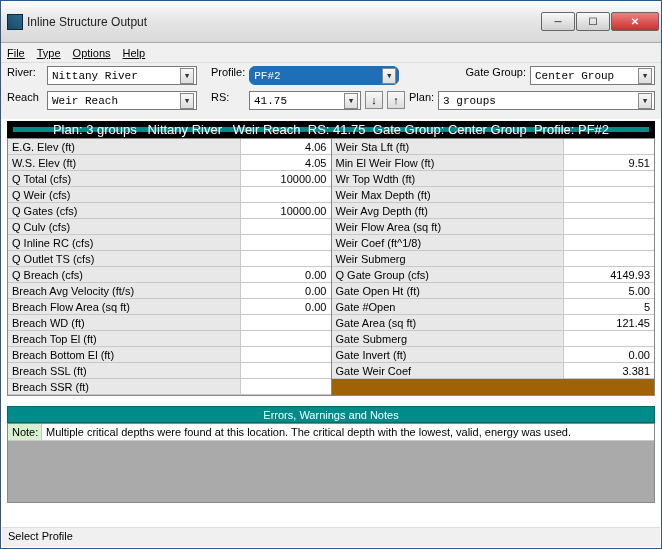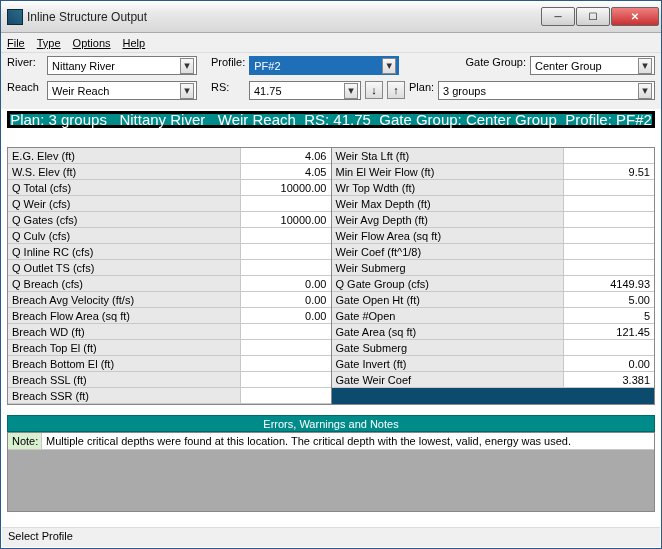--- a/index.html
+++ b/index.html
@@ -1,36 +1,36 @@
 <!DOCTYPE html>
 <html><head>
 <meta charset="utf-8">
 <style>
 * { box-sizing: border-box; margin: 0; padding: 0; }
 body { font-family: "Segoe UI", Tahoma, sans-serif; font-size: 11px; background: #5a7a8a; width: 662px; height: 549px; overflow: hidden; }
 .window { width: 662px; height: 549px; background: #fff; border: 1px solid #2a5a8a; box-shadow: 0 0 8px rgba(0,0,0,0.4); }
-.titlebar { height: 32px; background: linear-gradient(#fff, #e8e8e8 40%, #d8d8d8); display: flex; align-items: center; padding: 0 2px; border-bottom: 1px solid #aaa; }
+.titlebar { height: 42px; background: linear-gradient(#fff, #e8e8e8 40%, #d8d8d8); display: flex; align-items: center; padding: 0 2px; border-bottom: 1px solid #aaa; }
 .titlebar-icon { width: 16px; height: 16px; margin: 0 4px; background: linear-gradient(45deg, #1a4a6a, #2a6a8a); border: 1px solid #0a2a3a; }
 .titlebar-text { flex: 1; font-size: 12px; color: #222; }
 .winbtns { display: flex; gap: 0; }
 .winbtn { width: 34px; height: 19px; border: 1px solid #666; background: linear-gradient(#f8f8f8, #d0d0d0); display: flex; align-items: center; justify-content: center; font-size: 10px; border-radius: 2px; margin-left: 1px; cursor: pointer; }
 .winbtn.close { width: 48px; background: linear-gradient(#f08080, #c83030); color: #fff; font-weight: bold; }
 .menubar { height: 20px; background: #f0f0f0; display: flex; align-items: center; padding: 0 6px; gap: 12px; border-bottom: 1px solid #ddd; }
 .menuitem { text-decoration: underline; color: #000; cursor: pointer; }
 .controls { padding: 3px 6px; background: #f0f0f0; }
 .ctrlrow { display: flex; gap: 4px; margin-bottom: 3px; height: 22px; }
 .lbl { font-size: 11px; color: #000; }
-.combo { height: 19px; border: 1px solid #7a7a7a; background: #fff; display: inline-flex; align-items: center; padding: 0 2px 0 4px; position: relative; }
-.combo.sel { background: #1e6eb8; color: #fff; border-color: #1e6eb8; }
+.combo { height: 19px; border: 1px solid #7a7a7a; background: #fff; display: inline-flex; align-items: center; padding: 0 2px 0 4px; position: relative; font-family: Liberation Mono, monospace; }
+.combo.sel { background: #1e6eb8; color: #fff; border-color: #1e6eb8; border-radius: 6px; }
 .combo .txt { flex: 1; overflow: hidden; white-space: nowrap; }
 .combo .arr { width: 14px; height: 16px; background: linear-gradient(#f8f8f8,#ddd); border: 1px solid #888; display: flex; align-items: center; justify-content: center; color: #333; }
 .updn { width: 18px; height: 18px; border: 1px solid #888; background: linear-gradient(#f8f8f8,#ddd); display: flex; align-items: center; justify-content: center; cursor: pointer; font-weight: bold; }
-.headerbar { height: 17px; background: #008b8b; color: #fff; font-size: 15px; display: flex; align-items: center; justify-content: center; white-space: pre; border: 3px solid #000000; margin: 2px 6px 0; }
+.headerbar { height: 17px; background: #008b8b; color: #fff; font-size: 13px; display: flex; align-items: center; justify-content: center; white-space: pre; border: 6px solid #000000; margin: 2px 6px 0; }
 .tables { display: flex; padding: 0 6px; }
-.tbl { flex: 1; border: 1px solid #888; background: #0c4a6e; margin-top: 19px; }
+.tbl { flex: 1; border: 1px solid #888; background: #a16207; }
 .tbl + .tbl { margin-left: -1px; }
 .row { display: flex; height: 16px; }
 .cellk { flex: 1; background: #e8e8e8; border-bottom: 1px solid #c8c8c8; border-right: 1px solid #c8c8c8; padding: 0 4px; font-size: 11px; display: flex; align-items: center; color: #000; }
 .cellv { width: 90px; background: #fff; border-bottom: 1px solid #c8c8c8; padding: 0 4px; font-size: 11px; display: flex; align-items: center; justify-content: flex-end; color: #000; }
 .errhead { height: 17px; background: #008b8b; color: #fff; text-align: center; font-size: 11px; line-height: 17px; margin: 10px 6px 0; border: 1px solid #006a6a; }
 .errbody { margin: 0 6px; height: 80px; border: 1px solid #888; background: #aaa; }
 .errrow { display: flex; background: #fff; }
 .errk { width: 34px; background: #d8f0d0; padding: 2px 4px; font-size: 11px; border-right: 1px solid #c8c8c8; border-bottom: 1px solid #c8c8c8; }
 .errv { flex: 1; background: #fff; padding: 2px 4px; font-size: 11px; border-bottom: 1px solid #c8c8c8; }
 .statusbar { position: absolute; bottom: 1px; left: 1px; right: 1px; height: 20px; background: #f0f0f0; border-top: 1px solid #ddd; padding: 2px 6px; font-size: 11px; }

